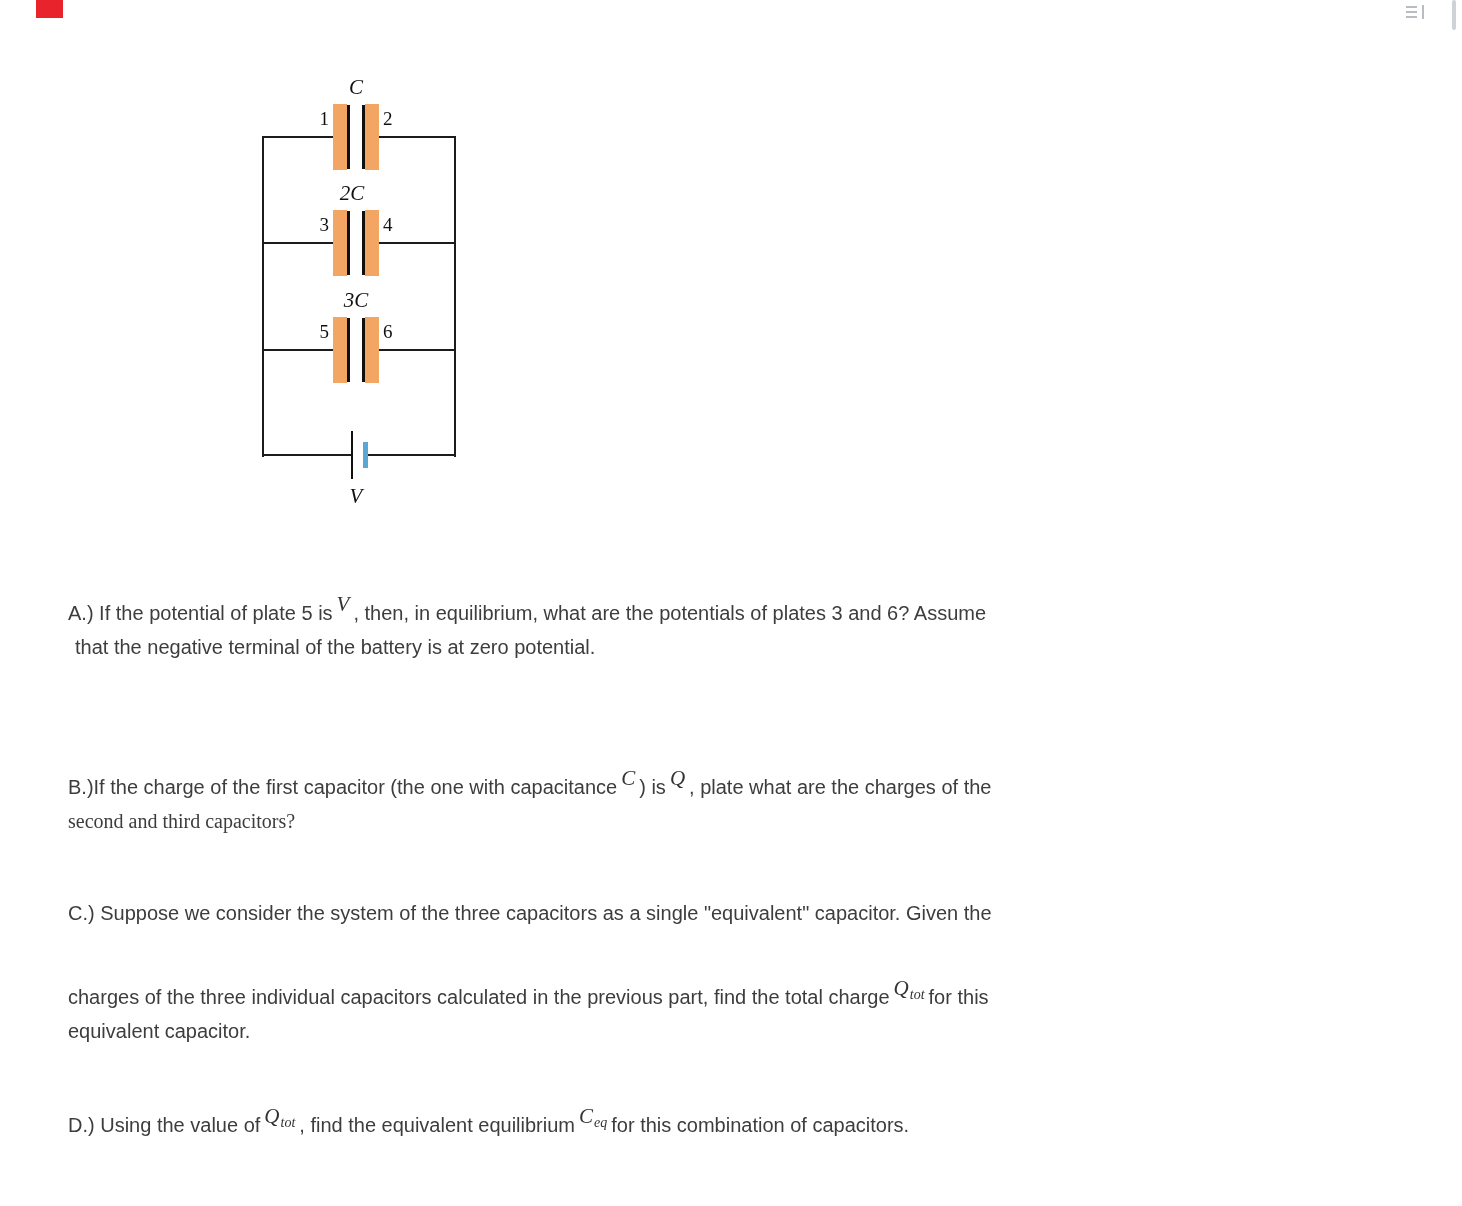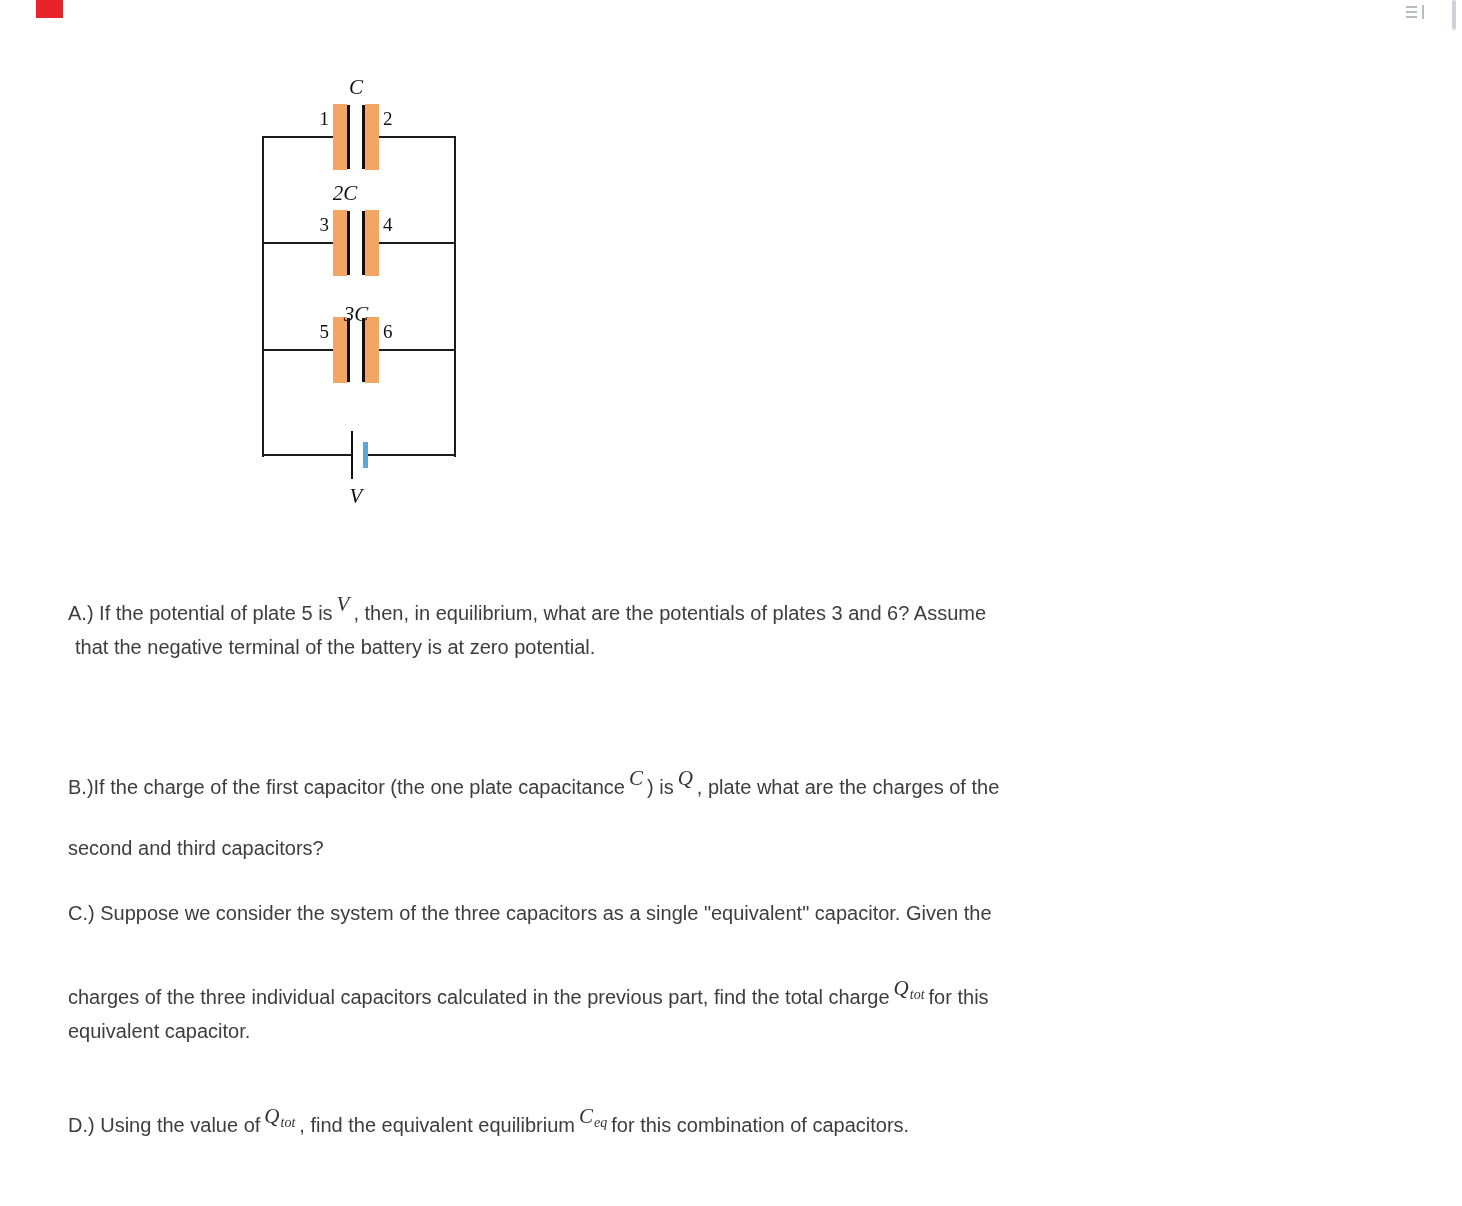--- a/index.html
+++ b/index.html
@@ -62,52 +62,52 @@
   <div class="cap-label" style="left:101px;top:5px;">C</div>
   <div class="plate-num num-left" style="left:74px;top:38px;">1</div>
   <div class="plate-num" style="left:128px;top:38px;">2</div>
 
   <div class="wire" style="left:7px;top:172px;width:71px;height:2px;"></div>
   <div class="wire" style="left:124px;top:172px;width:76px;height:2px;"></div>
   <div class="plate-orange" style="left:78px;top:140px;"></div>
   <div class="plate-line" style="left:92px;top:141px;"></div>
   <div class="plate-line" style="left:107px;top:141px;"></div>
   <div class="plate-orange" style="left:110px;top:140px;"></div>
-  <div class="cap-label" style="left:90px;top:111px;">2C</div>
+  <div class="cap-label" style="left:97px;top:111px;">2C</div>
   <div class="plate-num num-left" style="left:74px;top:144px;">3</div>
   <div class="plate-num" style="left:128px;top:144px;">4</div>
 
   <div class="wire" style="left:7px;top:279px;width:71px;height:2px;"></div>
   <div class="wire" style="left:124px;top:279px;width:76px;height:2px;"></div>
   <div class="plate-orange" style="left:78px;top:247px;"></div>
   <div class="plate-line" style="left:92px;top:248px;"></div>
   <div class="plate-line" style="left:107px;top:248px;"></div>
   <div class="plate-orange" style="left:110px;top:247px;"></div>
-  <div class="cap-label" style="left:101px;top:218px;margin-top:14px;">3C</div>
+  <div class="cap-label" style="left:101px;top:218px;">3C</div>
   <div class="plate-num num-left" style="left:74px;top:251px;">5</div>
   <div class="plate-num" style="left:128px;top:251px;">6</div>
 
   <div class="wire" style="left:7px;top:384px;width:89px;height:2px;"></div>
   <div class="wire" style="left:113px;top:384px;width:87px;height:2px;"></div>
   <div class="bat-long" style="left:96px;top:361px;"></div>
   <div class="bat-short" style="left:108px;top:372px;"></div>
   <div class="bat-label" style="left:101px;top:414px;">V</div>
 </div>
 
 <div class="q-line" style="top:596px;">
   <span>A.) If the potential of plate 5 is</span><span class="math">V</span><span>, then, in equilibrium, what are the potentials of plates 3 and 6? Assume</span>
 </div>
 <div class="q-line" style="top:630px;margin-left:7px;">
   <span>that the negative terminal of the battery is at zero potential.</span>
 </div>
 
 <div class="q-line" style="top:770px;">
-  <span>B.)If the charge of the first capacitor (the one plate capacitance</span><span class="math">C</span><span>) is</span><span class="math">Q</span><span>, plate what are the charges of the</span>
+  <span>B.)If the charge of the first capacitor (the one with capacitance</span><span class="math">C</span><span>) is</span><span class="math">Q</span><span>, plate what are the charges of the</span>
 </div>
-<div class="q-line" style="top:831px;">
+<div class="q-line" style="top:804px;font-family:Liberation Serif, serif;">
   <span>second and third capacitors?</span>
 </div>
 
 <div class="q-line" style="top:896px;">
   <span>C.) Suppose we consider the system of the three capacitors as a single "equivalent" capacitor. Given the</span>
 </div>
 <div class="q-line" style="top:980px;">
   <span>charges of the three individual capacitors calculated in the previous part, find the total charge</span><span class="math"><span>Q</span><span class="msub">tot</span></span><span>for this</span>
 </div>
 <div class="q-line" style="top:1014px;">

